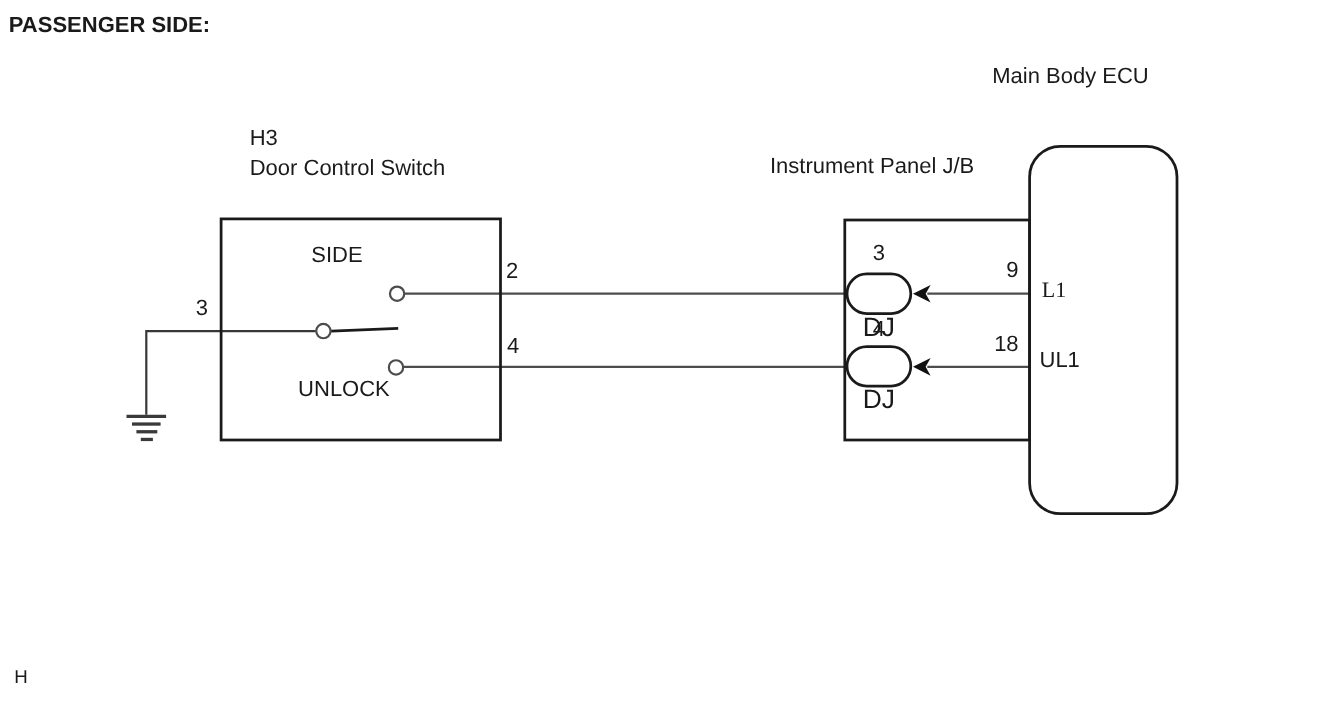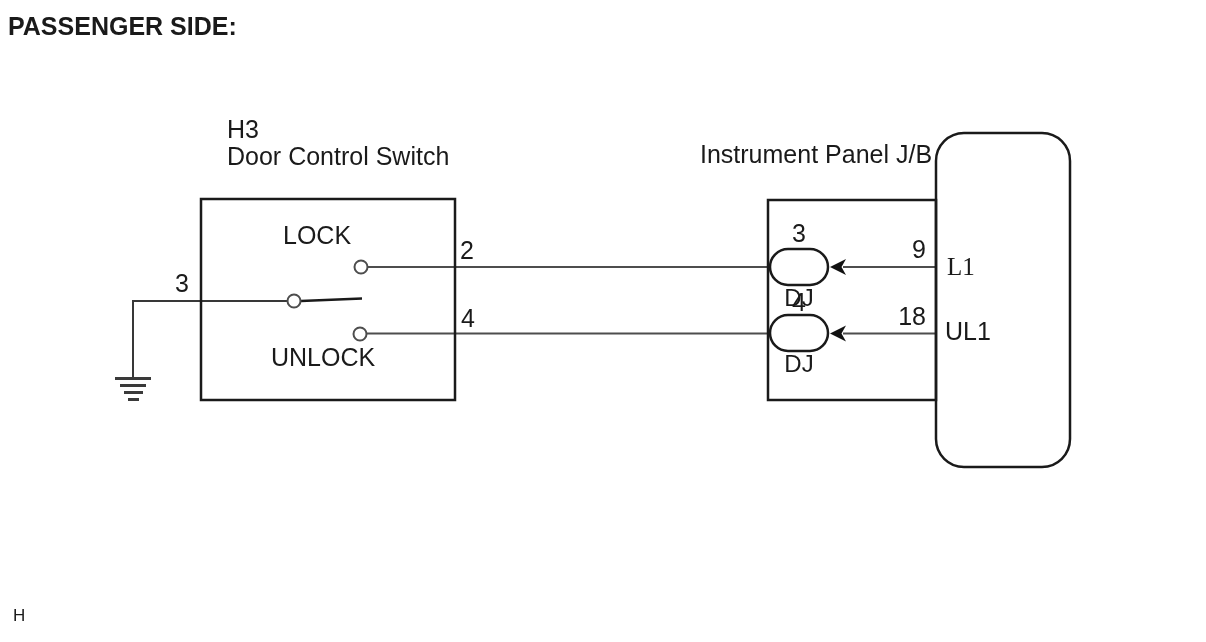--- a/index.html
+++ b/index.html
@@ -53,21 +53,21 @@
   .gnd {
     stroke: #3a3a3a;
     stroke-width: 3;
   }
   .arrow {
     fill: #111111;
     stroke: none;
   }
   .label {
     position: absolute;
-    font-size: 25px;
+    font-size: 20px;
     line-height: 1.15;
     white-space: nowrap;
     color: #1a1a1a;
   }
   .label.bold {
     font-weight: bold;
   }
   .label.center {
     text-align: center;
   }
@@ -119,27 +119,28 @@
 
     <rect class="oval" x="770" y="249" width="58" height="36" rx="18" ry="18"></rect>
     <rect class="oval" x="770" y="315" width="58" height="36" rx="18" ry="18"></rect>
 
     <path class="arrow" d="M830 267 L846 259 L841.5 267 L846 275 Z"></path>
     <path class="arrow" d="M830 333.5 L846 325.5 L841.5 333.5 L846 341.5 Z"></path>
   </svg>
 
   <div class="label bold" style="left:8px; top:12px;">PASSENGER SIDE:</div>
 
+  <div class="label" style="left:902px; top:58px;">Main Body ECU</div>
 
   <div class="label" style="left:227px; top:115px;">H3</div>
   <div class="label" style="left:700px; top:140px;">Instrument Panel J/B</div>
 
   <div class="label" style="left:227px; top:142px;">Door Control Switch</div>
 
-  <div class="label" style="left:283px; top:221px;">LOCK</div>
+  <div class="label" style="left:283px; top:221px;">SIDE</div>
   <div class="label" style="left:271px; top:343px;">UNLOCK</div>
 
   <div class="label right" style="left:165px; top:269px; width:24px;">3</div>
   <div class="label" style="left:460px; top:236px;">2</div>
   <div class="label" style="left:461px; top:304px;">4</div>
 
   <div class="label center" style="left:770px; top:219px; width:58px;">3</div>
   <div class="label center dj" style="left:770px; top:253px; width:58px;">DJ</div>
 
   <div class="label center" style="left:770px; top:288px; width:58px;">4</div>

